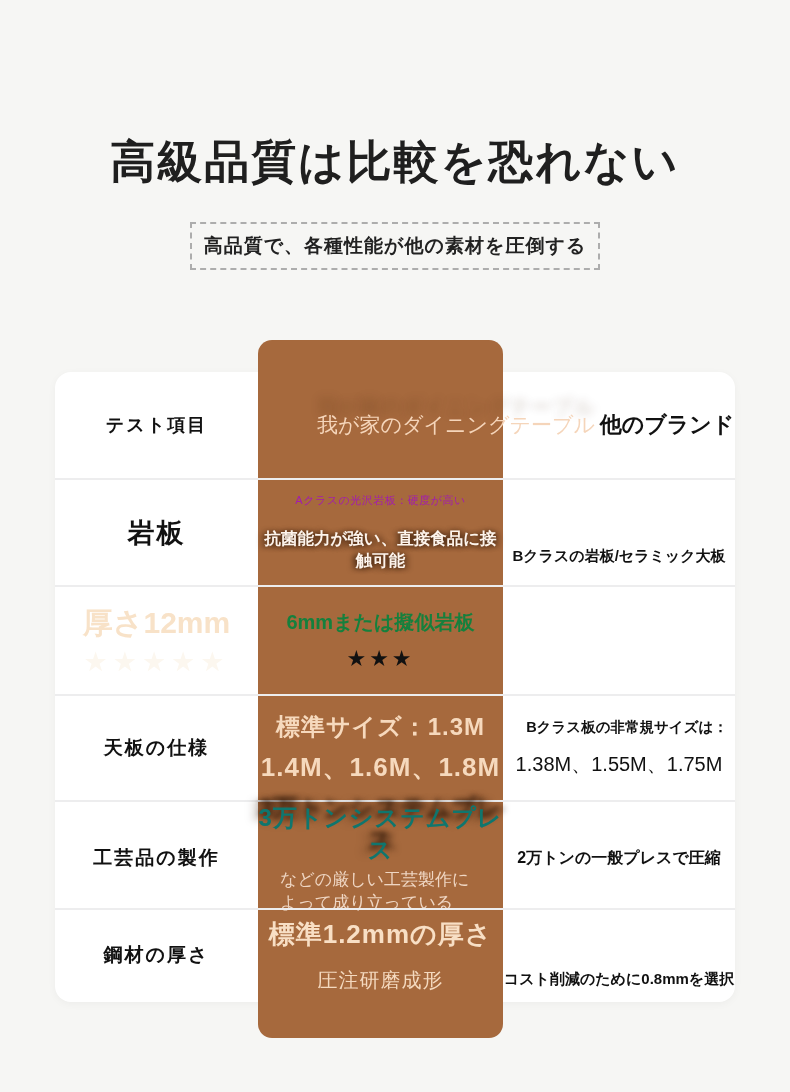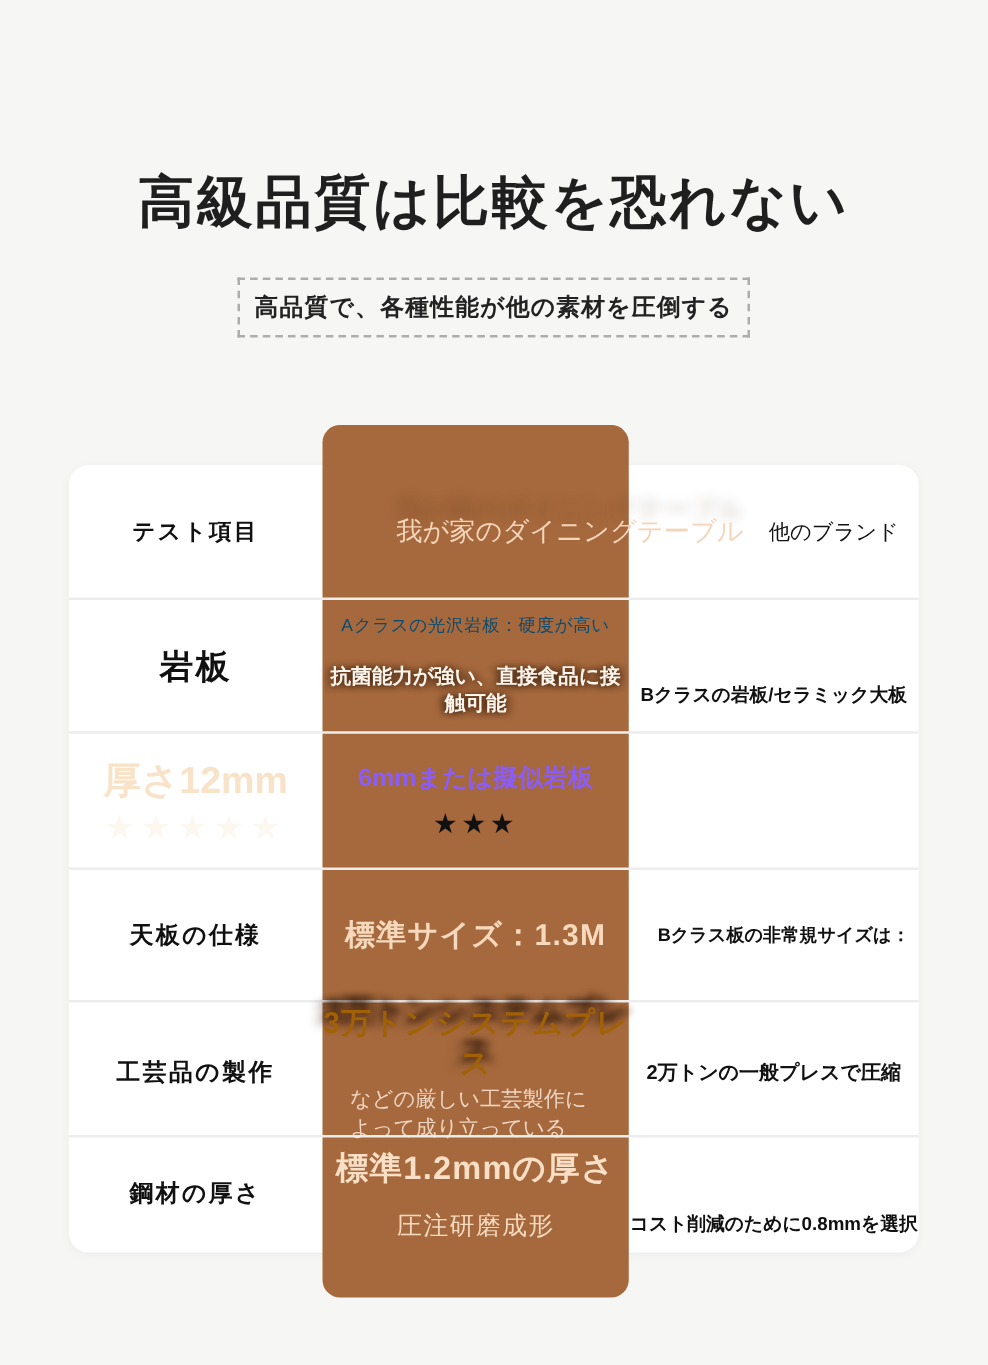--- a/index.html
+++ b/index.html
@@ -84,47 +84,47 @@
     align-items:flex-start;
     overflow:visible;
   }
   .ours-title span{
     white-space:nowrap;
     padding-left:35px;
     font-size:21px;font-weight:500;
     color:var(--highlight-text);
     text-shadow:0 -18px 9px rgba(70,35,12,0.28);
   }
-  .others-header{font-size:17px;font-weight:400;color:#111;}
-
-  .ours-small{font-size:14px;color:#0c4a6e;letter-spacing:0.5px;}
+  .others-header{font-size:22px;font-weight:700;color:#111;}
+
+  .ours-small{font-size:11px;color:#a21caf;letter-spacing:0.5px;}
   .ours-bold-glitch{
     margin-top:20px;
     font-size:16.5px;font-weight:700;color:#FDF4EC;
     text-shadow:0 0 5px rgba(50,25,10,0.55),-4px 1px 5px rgba(50,25,10,0.5),4px 1px 5px rgba(50,25,10,0.45);
   }
   .ours-h1{font-size:30px;font-weight:700;color:#F8E2C8;}
   .stars-ours{margin-top:2px;font-size:27px;color:#FCF7EF;letter-spacing:5px;}
   .ours-size1{font-size:24px;font-weight:700;color:#F6D9BD;letter-spacing:1px;}
   .ours-size2{margin-top:7px;font-size:26px;font-weight:700;color:#F6D9BD;letter-spacing:1px;}
   .ours-glitch-big{
-    font-size:24px;font-weight:700;color:#a16207;letter-spacing:1px;
+    font-size:24px;font-weight:700;color:#0f766e;letter-spacing:1px;
     text-shadow:0 -10px 5px rgba(45,22,8,0.85),6px -9px 6px rgba(45,22,8,0.6),-6px -7px 8px rgba(45,22,8,0.5);
   }
   .ours-sub{
     margin-top:3px;
     font-size:17px;color:#EFD6C3;line-height:1.35;
     text-align:left;padding:0 22px;
   }
   .ours-thick{font-size:26px;font-weight:700;color:#F8DFC5;letter-spacing:1px;}
   .ours-forming{margin-top:15px;font-size:20px;color:#F4D9BF;letter-spacing:1px;}
 
   
   .oth-s{font-size:15px;font-weight:700;color:#111;margin-top:48px;}
-  .oth-thick{font-size:20px;font-weight:700;color:#8b5cf6;}
+  .oth-thick{font-size:20px;font-weight:700;color:#15803d;}
   .stars-others{margin-top:10px;font-size:22px;color:#111;letter-spacing:3px;}
   .oth-size1{font-size:14.5px;font-weight:700;color:#111;margin-left:16px;}
   .oth-size2{margin-top:14px;font-size:20px;font-weight:500;color:#111;}
   .oth-l1{font-size:16px;font-weight:700;color:#111;}
   .oth-l2{margin-top:22px;font-size:16px;font-weight:700;color:#111;}
 </style>
 </head>
 <body>
 
 <div class="page">
@@ -167,23 +167,25 @@
       <div class="cell">
         <div class="oth-thick">6mmまたは擬似岩板</div>
         <div class="stars-others">★★★</div>
       </div>
     </div>
 
     <div class="row r3">
       <div class="cell c-label lbl">天板の仕様</div>
       <div class="cell">
         <div class="ours-size1">標準サイズ：1.3M</div>
+        <div class="ours-size2">1.4M、1.6M、1.8M</div>
       </div>
       <div class="cell">
         <div class="oth-size1">Bクラス板の非常規サイズは：</div>
+        <div class="oth-size2">1.38M、1.55M、1.75M</div>
       </div>
     </div>
 
     <div class="row r4">
       <div class="cell c-label lbl">工芸品の製作</div>
       <div class="cell">
         <div class="ours-glitch-big">3万トンシステムプレス</div>
         <div class="ours-sub">などの厳しい工芸製作によって成り立っている</div>
       </div>
       <div class="cell">

